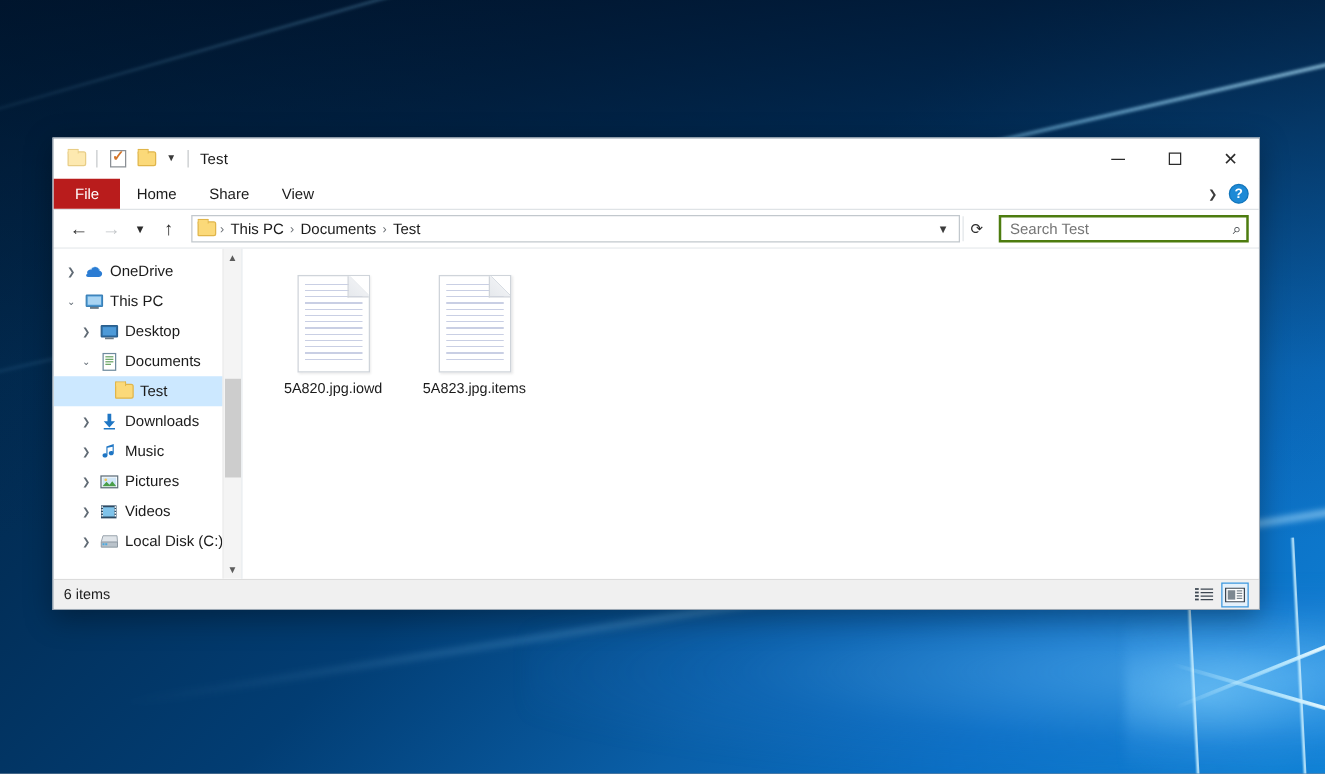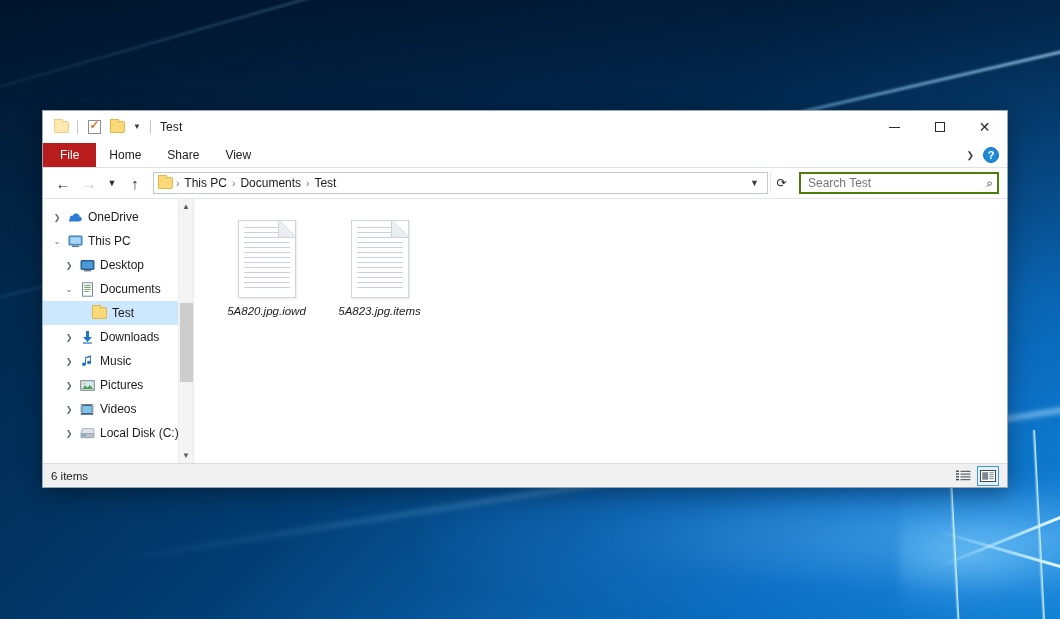--- a/index.html
+++ b/index.html
@@ -292,21 +292,20 @@
   .doc-white-mask {
     position: absolute; right: -1px; top: -1px;
     width: 0; height: 0;
     border-left: 18px solid transparent;
     border-top: 18px solid #ffffff;
   }
   .fname {
     font-size: 11.5px; color: #1b1b1b;
     text-align: center; line-height: 1.2;
     white-space: nowrap;
-    font-style: italic;
   }
 
   
   .statusbar {
     height: 24px; background: #f0f0f0;
     border-top: 1px solid #dcdcdc;
     display: flex; align-items: center;
     padding: 0 8px; flex: none;
   }
   .status-text { font-size: 11.5px; color: #1b1b1b; }

